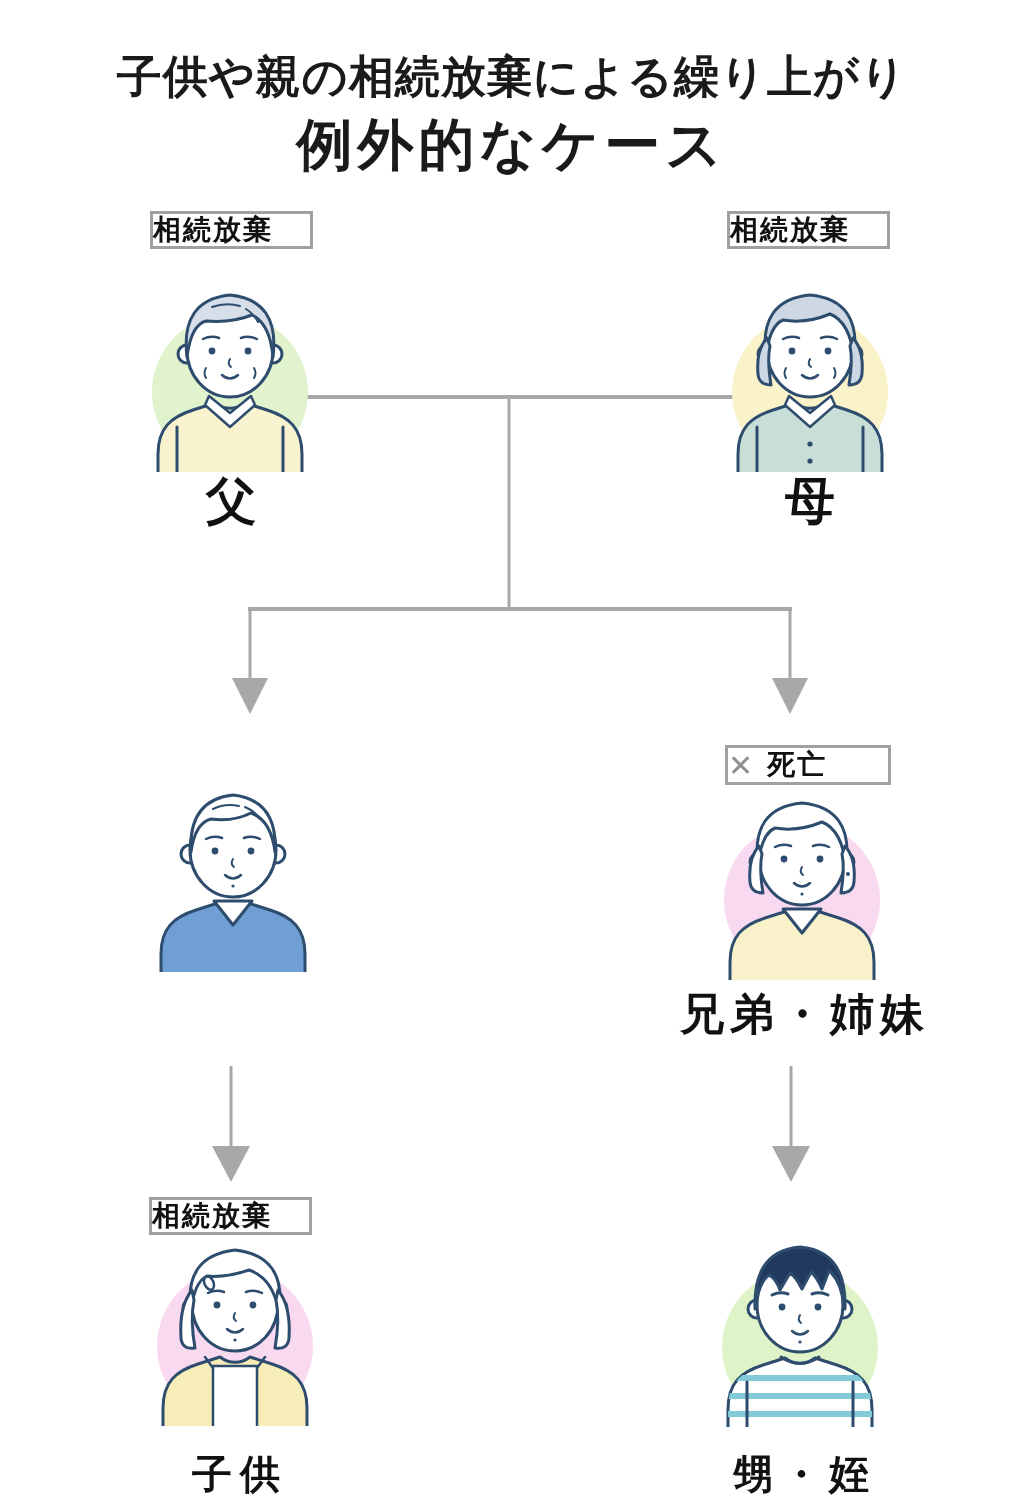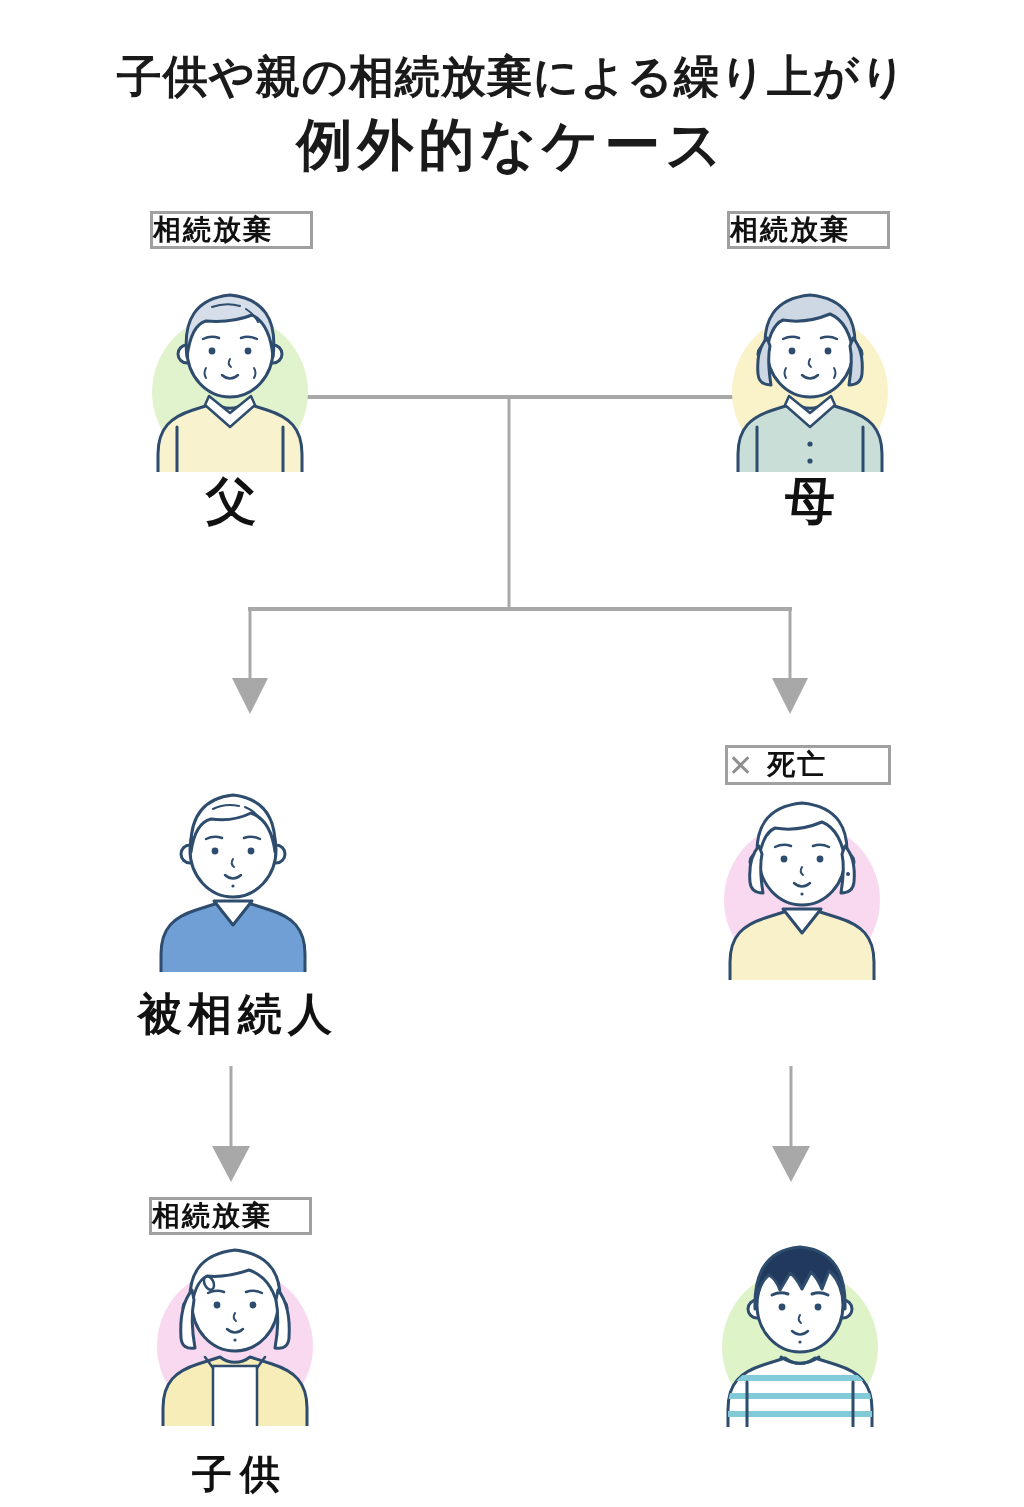--- a/index.html
+++ b/index.html
@@ -129,21 +129,20 @@
       <path class="s3" d="M48,90 Q45,38 90,33 Q135,38 132,90 Q128,58 108,51 Q90,60 68,57 Q52,61 48,90 Z" fill="#ffffff"></path>
       <path class="s2 nofill" d="M70,47 Q82,41 96,44 M102,45 Q112,49 117,57"></path>
       <path class="s25 nofill" d="M63,77 Q71,73 79,76 M101,76 Q109,73 117,77"></path>
       <circle class="dot" cx="72" cy="89" r="3.4"></circle>
         <circle class="dot" cx="108" cy="89" r="3.4"></circle>
       <path class="s2 nofill" d="M90,97 Q87,102 91,105"></path>
       <path class="s25 nofill" d="M82,113 Q90,120 98,113"></path>
       <circle class="dot" cx="90" cy="124" r="1.6"></circle>
     </svg>
   </div>
-  <div class="name nm-mid" style="left:238px;top:978px;">被相続人</div>
 
   <div class="avatar" style="left:712px;top:756px;">
     <svg viewBox="0 0 180 210">
       <circle cx="90" cy="130" r="78" fill="#f9d9f0"></circle>
       <path class="s3" d="M18,212 L18,192 C18,166 31,155 53,148 L75,141 C84,148 96,148 105,141 L127,148 C149,155 162,166 162,192 L162,212 Z" fill="#f8f1ca"></path>
       <path class="s3" d="M71,139 L90,163 L109,139 Z" fill="#ffffff"></path>
       <circle class="s3" cx="47" cy="92" r="9" fill="#ffffff"></circle>
       <circle class="s3" cx="133" cy="92" r="9" fill="#ffffff"></circle>
       <ellipse class="s3" cx="90" cy="88" rx="43" ry="47" fill="#ffffff"></ellipse>
       <path class="s3" d="M46,96 Q38,38 90,33 Q142,38 134,96 Q130,60 110,52 Q86,62 63,58 Q49,64 46,96 Z" fill="#ffffff"></path>
@@ -151,20 +150,21 @@
       <path class="s3" d="M133,76 Q144,88 142,112 Q141,123 129,123 Q133,98 130,84 Z" fill="#ffffff"></path>
       <circle class="dot" cx="136" cy="104" r="2"></circle>
       <path class="s25 nofill" d="M63,77 Q71,73 79,76 M101,76 Q109,73 117,77"></path>
       <circle class="dot" cx="72" cy="89" r="3.4"></circle>
         <circle class="dot" cx="108" cy="89" r="3.4"></circle>
       <path class="s2 nofill" d="M90,97 Q87,102 91,105"></path>
       <path class="s25 nofill" d="M82,113 Q90,120 98,113"></path>
       <circle class="dot" cx="90" cy="124" r="1.6"></circle>
     </svg>
   </div>
+  <div class="name nm-mid" style="left:805px;top:978px;">兄弟・姉妹</div>
 
   <div class="avatar" style="left:145px;top:1202px;">
     <svg viewBox="0 0 180 210">
       <circle cx="90" cy="130" r="78" fill="#f9d9f0"></circle>
       <path class="s3" d="M18,212 L18,192 C18,166 31,155 53,148 L75,141 C84,148 96,148 105,141 L127,148 C149,155 162,166 162,192 L162,212 Z" fill="#f7edb8"></path>
       <rect class="s25" x="68" y="150" width="44" height="62" fill="#ffffff"></rect>
       <path class="s25 nofill" d="M68,152 L60,141 M112,152 L120,141"></path>
       <circle class="s3" cx="47" cy="92" r="9" fill="#ffffff"></circle>
       <circle class="s3" cx="133" cy="92" r="9" fill="#ffffff"></circle>
       <ellipse class="s3" cx="90" cy="88" rx="43" ry="47" fill="#ffffff"></ellipse>
@@ -203,14 +203,15 @@
       <ellipse class="s3" cx="90" cy="88" rx="43" ry="47" fill="#ffffff"></ellipse>
       <path class="s3" d="M45,92 Q43,34 90,30 Q137,34 135,92 Q131,60 119,54 L112,72 Q107,60 101,55 L92,72 Q86,60 80,56 L70,73 Q66,62 59,58 Q48,66 45,92 Z" fill="#21395c"></path>
       <path class="s3 nofill" d="M62,78 Q70,74 78,77 M102,77 Q110,74 118,78"></path>
       <circle class="dot" cx="72" cy="90" r="3.4"></circle>
         <circle class="dot" cx="108" cy="90" r="3.4"></circle>
       <path class="s2 nofill" d="M90,98 Q87,103 91,106"></path>
       <path class="s25 nofill" d="M82,114 Q90,121 98,114"></path>
       <circle class="dot" cx="90" cy="125" r="1.6"></circle>
     </svg>
   </div>
+  <div class="name nm-kid" style="left:805px;top:1440px;">甥・姪</div>
 
 </div>
 
 </body></html>

